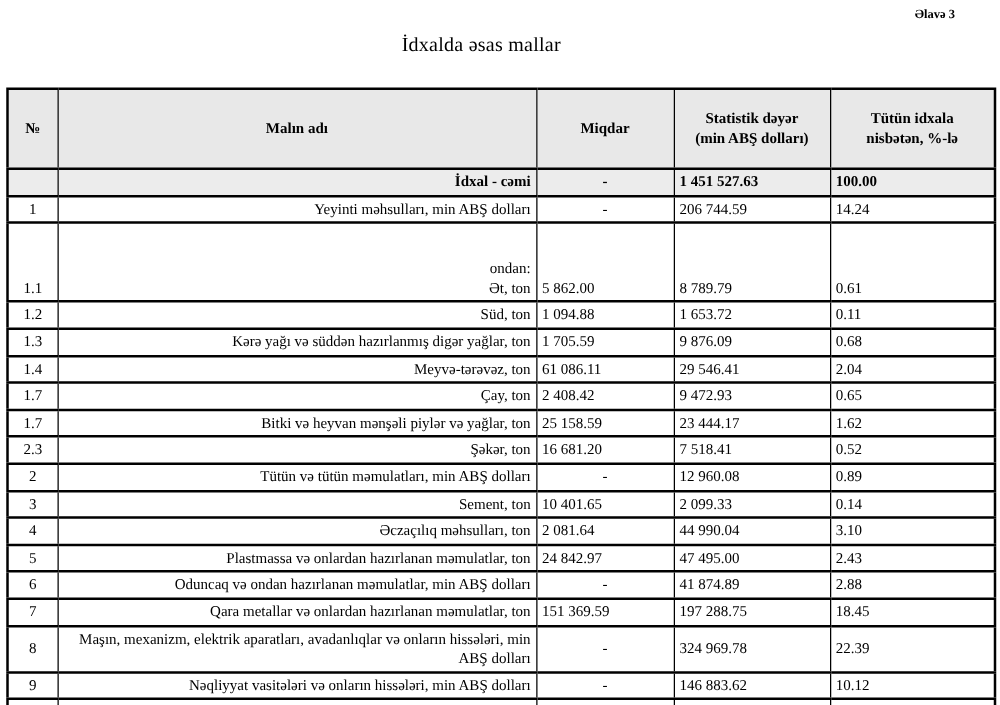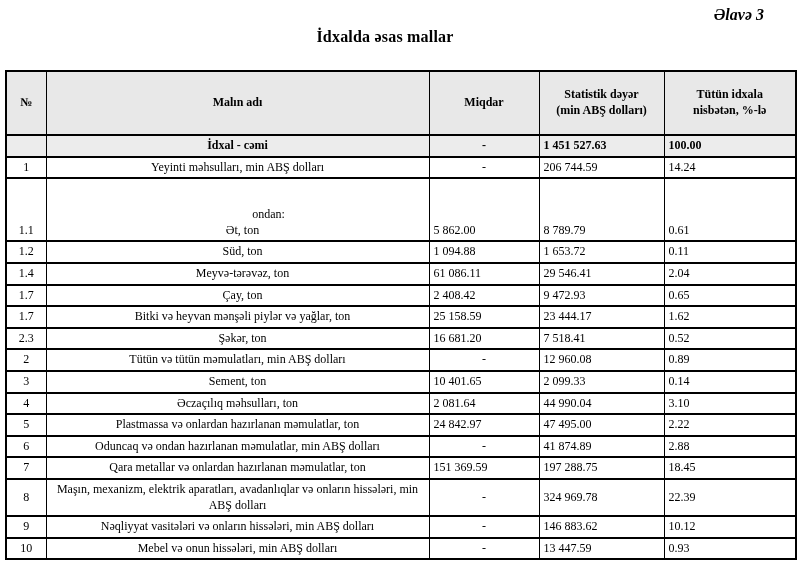--- a/index.html
+++ b/index.html
@@ -6,25 +6,25 @@
   body {
     width: 800px; height: 564px;
     background: #ffffff;
     color: #000;
     font-family: "Liberation Serif", "DejaVu Serif", serif;
     position: relative;
     overflow: hidden;
   }
   .annex {
     position: absolute; top: 6px; right: 36px;
-    font-weight: bold; font-size: 16px; font-style: italic;
+    font-weight: bold; font-size: 10px;
   }
   .title {
     position: absolute; top: 28px; left: 0; width: 770px;
-    text-align: center; font-weight: bold; font-size: 16px;
+    text-align: center; font-weight: normal; font-size: 16px;
     letter-spacing: 0.2px;
   }
   table.main {
     position: absolute; left: 5px; top: 70px;
     width: 790px;
     border-collapse: collapse;
     border: 2px solid #000;
     table-layout: fixed;
     font-size: 12px;
     line-height: 1.3;
@@ -41,21 +41,21 @@
   thead th {
     background: #e8e8e8;
     font-weight: bold;
     text-align: center;
     height: 58px;
     padding: 2px 6px;
   }
   .hdr-narrow { display: inline-block; max-width: 100px; }
   .hdr-narrow2 { display: inline-block; max-width: 96px; }
   td.c-no   { text-align: center; padding: 2px 2px; }
-  td.c-name { text-align: center; padding-left: 4px; }
+  td.c-name { text-align: right; padding-left: 4px; }
   td.c-qty, td.c-val, td.c-share {
     padding-right: 9px; white-space: nowrap;
   }
   td.c-qty.dash { text-align: center; padding-right: 4px; }
   tr.total td { background: #ececec; font-weight: bold; }
   tr.sub td.c-name .nm { padding-left: 10px; }
   .nm { display: inline-block; }
   .prefix { display: block; padding-left: 62px; margin-top: 26px; }
   tr.has-prefix td { vertical-align: bottom; }
   tr.has-prefix td.c-name { vertical-align: top; }
@@ -106,20 +106,27 @@
     <td class="c-share">0.61</td>
   </tr>
       <tr class="sub">
     <td class="c-no">1.2</td>
     <td class="c-name"><span class="nm">Süd, ton</span></td>
     <td class="c-qty">1 094.88</td>
     <td class="c-val">1 653.72</td>
     <td class="c-share">0.11</td>
   </tr>
       <tr class="sub">
+    <td class="c-no">1.3</td>
+    <td class="c-name"><span class="nm">Kərə yağı və süddən hazırlanmış digər yağlar, ton</span></td>
+    <td class="c-qty">1 705.59</td>
+    <td class="c-val">9 876.09</td>
+    <td class="c-share">0.68</td>
+  </tr>
+      <tr class="sub">
     <td class="c-no">1.4</td>
     <td class="c-name"><span class="nm">Meyvə-tərəvəz, ton</span></td>
     <td class="c-qty">61 086.11</td>
     <td class="c-val">29 546.41</td>
     <td class="c-share">2.04</td>
   </tr>
       <tr class="sub">
     <td class="c-no">1.7</td>
     <td class="c-name"><span class="nm">Çay, ton</span></td>
     <td class="c-qty">2 408.42</td>
@@ -159,21 +166,21 @@
     <td class="c-name"><span class="nm">Əczaçılıq məhsulları, ton</span></td>
     <td class="c-qty">2 081.64</td>
     <td class="c-val">44 990.04</td>
     <td class="c-share">3.10</td>
   </tr>
       <tr>
     <td class="c-no">5</td>
     <td class="c-name"><span class="nm">Plastmassa və onlardan hazırlanan məmulatlar, ton</span></td>
     <td class="c-qty">24 842.97</td>
     <td class="c-val">47 495.00</td>
-    <td class="c-share">2.22</td>
+    <td class="c-share">2.43</td>
   </tr>
       <tr>
     <td class="c-no">6</td>
     <td class="c-name"><span class="nm">Oduncaq və ondan hazırlanan məmulatlar, min ABŞ dolları</span></td>
     <td class="c-qty dash">-</td>
     <td class="c-val">41 874.89</td>
     <td class="c-share">2.88</td>
   </tr>
       <tr>
     <td class="c-no">7</td>

